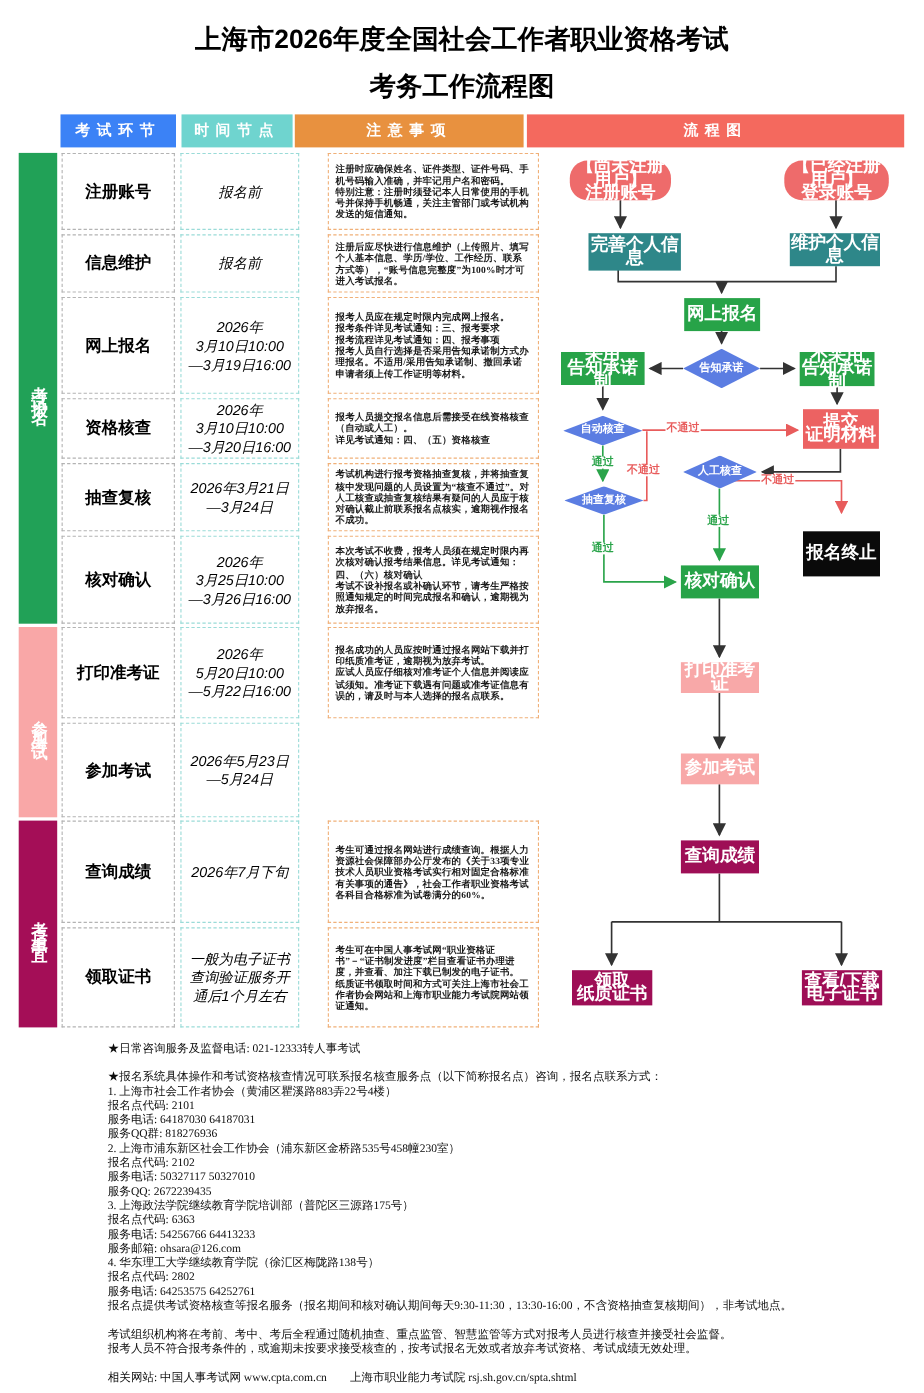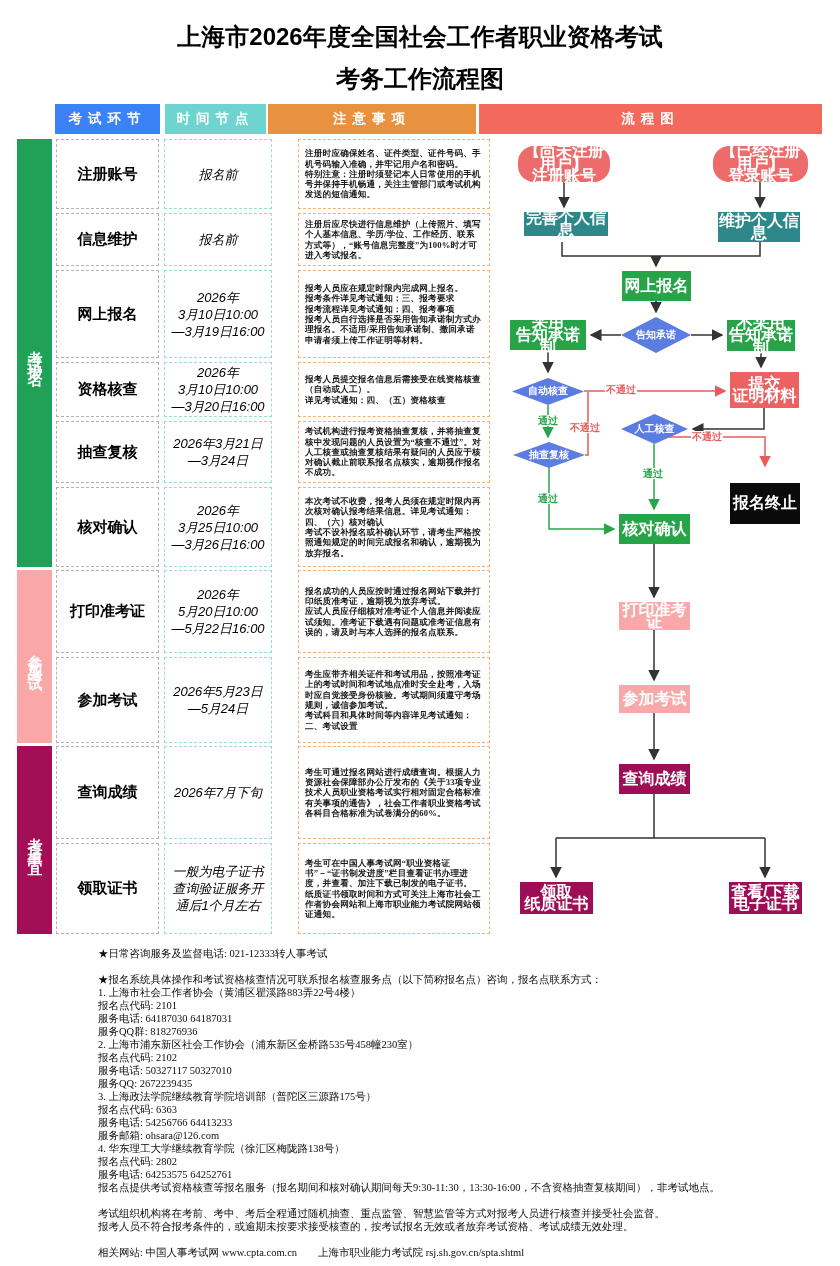--- a/index.html
+++ b/index.html
@@ -135,22 +135,20 @@
             <div class="cell cell-time">2026年
 5月20日10:00
 —5月22日16:00</div>
             <div class="cell cell-notes">报名成功的人员应按时通过报名网站下载并打印纸质准考证，逾期视为放弃考试。
 应试人员应仔细核对准考证个人信息并阅读应试须知。准考证下载遇有问题或准考证信息有误的，请及时与本人选择的报名点联系。</div>
           </div>
           <div class="row" style="height:86px">
             <div class="cell cell-stage">参加考试</div>
             <div class="cell cell-time">2026年5月23日
 —5月24日</div>
-            <div class="cell cell-notes">考生应带齐相关证件和考试用品，按照准考证上的考试时间和考试地点准时安全赴考，入场时应自觉接受身份核验。考试期间须遵守考场规则，诚信参加考试。
-考试科目和具体时间等内容详见考试通知：二、考试设置</div>
           </div>
         </div>
       </div>
 
       <div class="section">
         <div class="side-label sl-magenta">考后事宜</div>
         <div class="rows">
           <div class="row" style="height:93px">
             <div class="cell cell-stage">查询成绩</div>
             <div class="cell cell-time">2026年7月下旬</div>
@@ -209,21 +207,21 @@
           <path d="M55,266 V298" marker-end="url(#mg)"></path>
           <path d="M161,305 V370" marker-end="url(#mg)"></path>
           <path d="M56,329 V390 H121" marker-end="url(#mg)"></path>
         </g>
       </svg>
 
       <div class="fn fn-salmon" style="left:25px;top:7px;width:92px;height:36px">【尚未注册用户】
 注册账号</div>
       <div class="fn fn-salmon" style="left:220px;top:7px;width:95px;height:36px">【已经注册用户】
 登录账号</div>
-      <div class="fn fn-teal" style="left:31px;top:73px;width:84px;height:24px">完善个人信息</div>
+      <div class="fn fn-teal" style="left:42px;top:73px;width:84px;height:34px">完善个人信息</div>
       <div class="fn fn-teal" style="left:225px;top:73px;width:82px;height:30px">维护个人信息</div>
       <div class="fn fn-green" style="left:129px;top:132px;width:69px;height:30px">网上报名</div>
       <div class="fn fn-diamond" style="left:128px;top:178px;width:70px;height:36px">告知承诺</div>
       <div class="fn fn-green" style="left:17px;top:181px;width:76px;height:30px">采用
 告知承诺制</div>
       <div class="fn fn-green" style="left:234px;top:181px;width:68px;height:31px">不采用
 告知承诺制</div>
       <div class="fn fn-diamond" style="left:19px;top:239px;width:72px;height:27px">自动核查</div>
       <div class="fn fn-red" style="left:237px;top:233px;width:69px;height:36px">提交
 证明材料</div>

